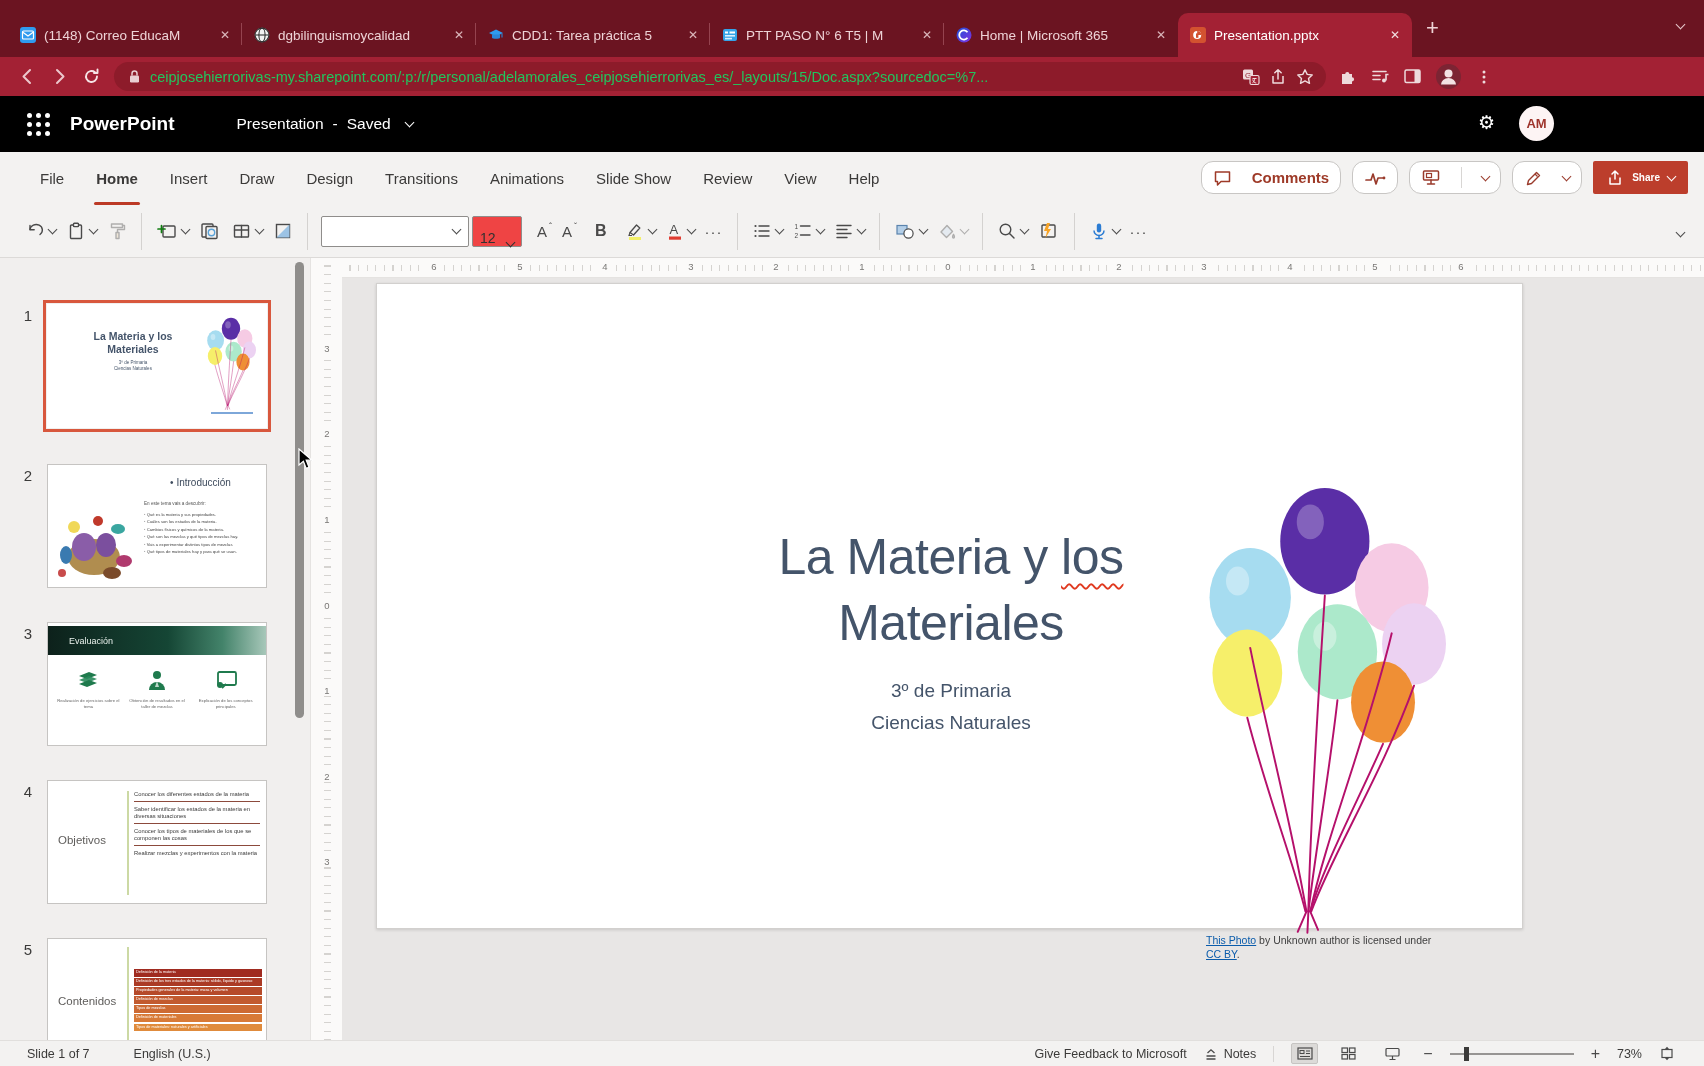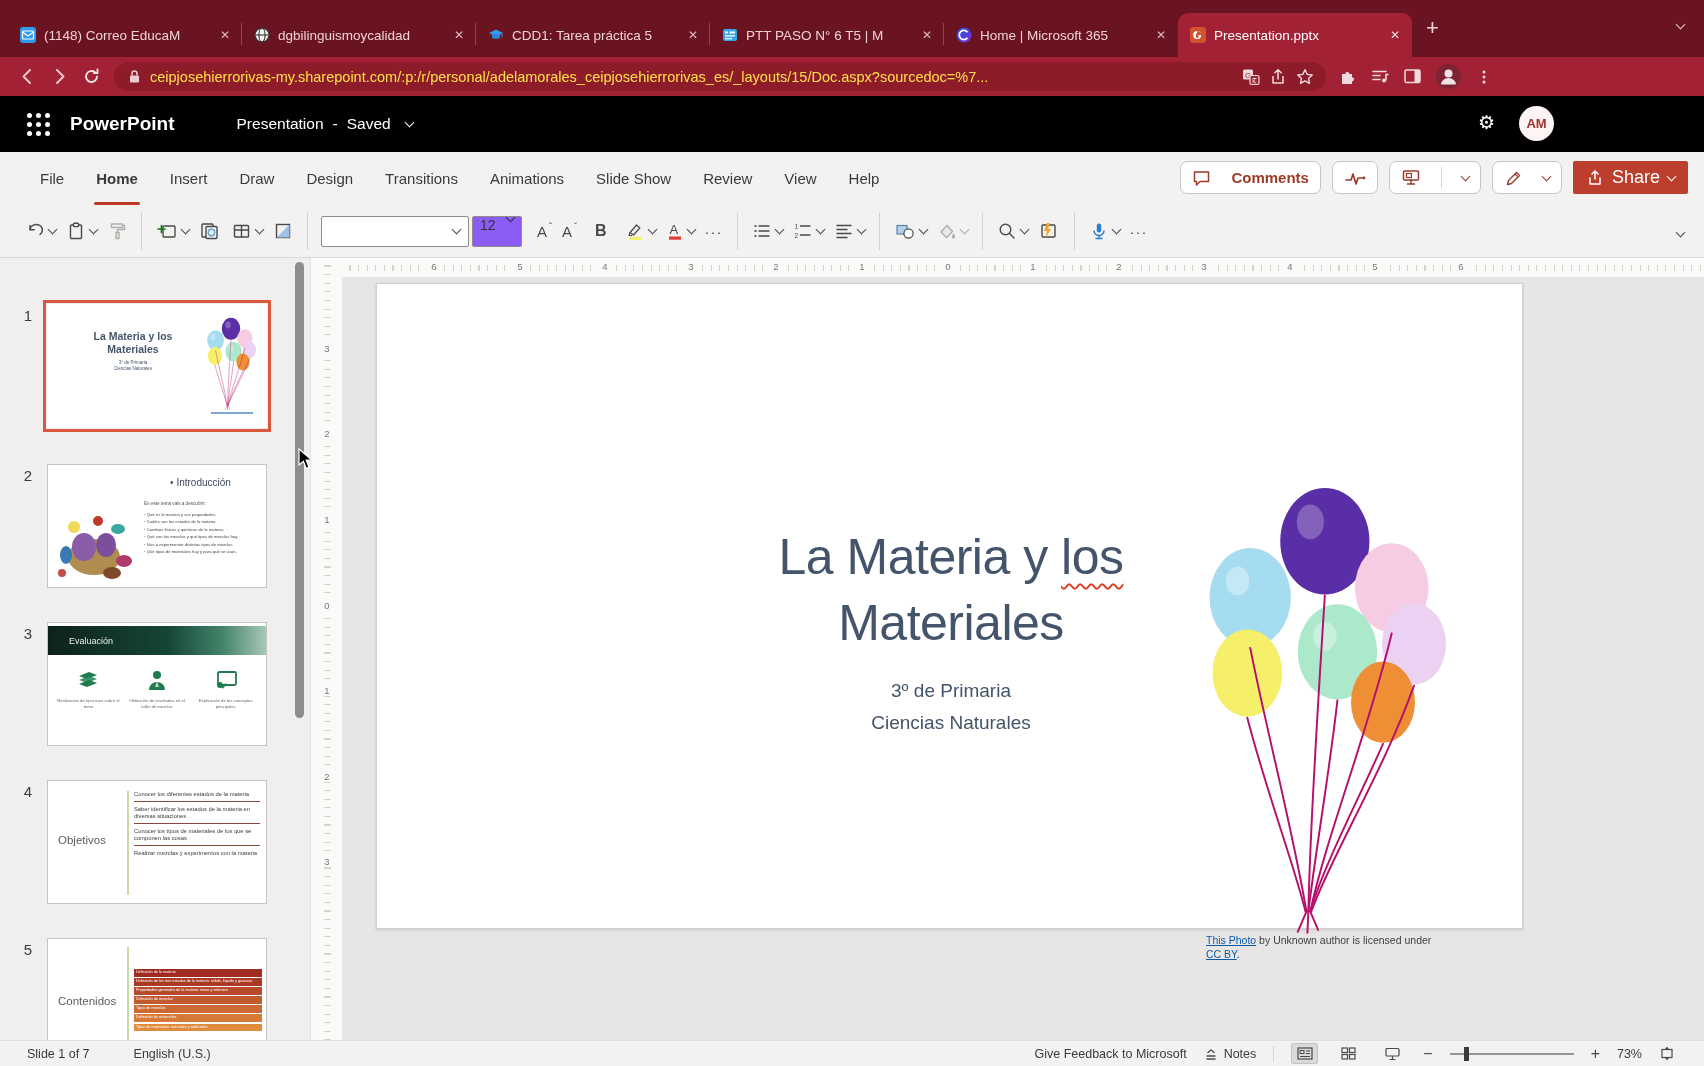--- a/index.html
+++ b/index.html
@@ -18,53 +18,53 @@
   .btab .ttl{flex:1;overflow:hidden;white-space:nowrap}
   .btab .x{font-size:12px;opacity:.85;padding:0 2px}
   .btab.sep::after{content:"";position:absolute;right:0;top:10px;height:22px;width:1px;background:#95434f}
   .btab.active{background:#a32134;border-radius:10px 10px 0 0;color:#fff}
   #newtab{color:#eed3d6;font-size:22px;padding:2px 12px 0 14px}
   #tabchev{position:absolute;right:20px;top:24px;color:#e8c9cd}
 
   
   #addrbar{left:0;top:57px;width:1704px;height:39px;background:#a32134;display:flex;align-items:center;padding:0 12px 0 18px;gap:13px}
   #omnibox{flex:none;width:1212px;height:29px;background:#8d1b2a;border-radius:15px;display:flex;align-items:center;gap:9px;padding:0 12px 0 14px}
-  #urltxt{flex:1;color:#fde047;font-size:14.5px;white-space:nowrap;overflow:hidden}
+  #urltxt{flex:1;color:#22c55e;font-size:14.5px;white-space:nowrap;overflow:hidden}
 
   
   #ppthead{left:0;top:96px;width:1704px;height:56px;background:#000000;display:flex;align-items:center;color:#fff}
   #waffle{display:grid;grid-template-columns:repeat(3,5px);grid-gap:4px;margin-left:19px;padding:8px}
   #waffle i{width:5px;height:5px;border-radius:50%;background:#fff}
   #appname{font-size:19px;font-weight:700;margin-left:12px}
   #docgroup{margin-left:62px;display:flex;align-items:center;gap:9px;font-size:15.5px}
   #searchbox{position:absolute;left:470px;top:9px;width:576px;height:38px;background:#f3dadb;border-radius:3px;display:flex;align-items:center;gap:11px;padding-left:19px;color:#5d2a2e}
   #searchbox .stxt{font-size:15.5px}
   #gear{position:absolute;right:209px;top:15px;font-size:19px;color:#fff;font-family:"DejaVu Sans",sans-serif}
   #amavatar{position:absolute;right:150px;top:10px;width:35px;height:35px;border-radius:50%;background:#fdf4f4;color:#9e332b;font-size:13px;font-weight:700;display:flex;align-items:center;justify-content:center}
 
   
   #ribbonrow{left:0;top:152px;width:1704px;height:53px;background:#f3f2f1;display:flex;align-items:stretch;padding-left:24px}
   .rtab{display:flex;align-items:center;padding:0 16px;font-size:15px;color:#3b3a39;position:relative}
   .rtab.active{font-weight:700}
   .rtab.active::after{content:"";position:absolute;left:14px;right:14px;bottom:0;height:3px;background:#bc3a26;border-radius:2px}
   #ribbonbtns{position:absolute;right:16px;top:161px;display:flex;gap:11px;align-items:center}
-  .obtn{background:#fff;border:1px solid #c8c6c4;border-radius:7px;height:33px;display:flex;align-items:center;padding:8px 11px;gap:20px;color:#9a3b2c}
+  .obtn{background:#fff;border:1px solid #c8c6c4;border-radius:12px;height:33px;display:flex;align-items:center;padding:8px 11px;gap:20px;color:#9a3b2c}
   .obtn .lbl{font-size:15px;color:#9e3a28;font-weight:600}
   .vdiv{width:1px;height:21px;background:#d8d6d4}
   #sharebtn{background:#bc3e2c;border-radius:2px;height:33px;display:flex;align-items:center;gap:8px;padding:0 13px;color:#fff}
-  #sharebtn .lbl{font-size:18px;font-weight:400}
+  #sharebtn .lbl{font-size:10px;font-weight:700}
 
   
   #toolbar{left:0;top:205px;width:1704px;height:53px;background:#f3f2f1;border-bottom:1px solid #dcdad8;display:flex;align-items:center;padding-left:20px}
   .tbtn{height:36px;display:flex;align-items:center;padding:0 5px;gap:4px;color:#4a4a4a}
   .tdiv{width:1px;height:37px;background:#d4d2d0;margin:0 9px}
   .letter{font-size:15px;color:#4a4a4a;font-weight:400}
   .sup{font-size:9px;margin:-10px 0 0 -2px;color:#4a4a4a}
   .fontbox{width:148px;height:31px;background:#fff;border:1px solid #8f8d8b;border-radius:2px;display:flex;align-items:center;justify-content:flex-end;padding:0 8px;color:#4a4a4a}
-  .sizebox{width:50px;height:31px;background:#8b5cf6;border:1px solid #8f8d8b;border-radius:2px;display:flex;align-items:flex-start;justify-content:space-between;padding:0 7px;font-size:14px;color:#323130;margin-left:3px}
+  .sizebox{width:50px;height:31px;background:#ef4444;border:1px solid #8f8d8b;border-radius:2px;display:flex;align-items:flex-end;justify-content:space-between;padding:0 7px;font-size:14px;color:#323130;margin-left:3px}
   .dis{opacity:.4}
   #collapsechv{position:absolute;right:20px;top:232px;color:#4a4a4a}
 
   
   #thumbpanel{left:0;top:258px;width:310px;height:782px;background:#f1efee;overflow:hidden}
   .snum{position:absolute;left:0;width:32px;text-align:right;font-size:15px;color:#3b3a39}
   .thumb{position:absolute;left:47px;width:220px;height:124px;background:#fff;border:1px solid #c6c4c2;overflow:hidden}
   .thumb.sel{border:none;outline:3px solid #d8573d;outline-offset:1px}
   #vscroll{position:absolute;left:295px;top:4px;width:9px;height:456px;background:#8f8d8b;border-radius:5px}
 

